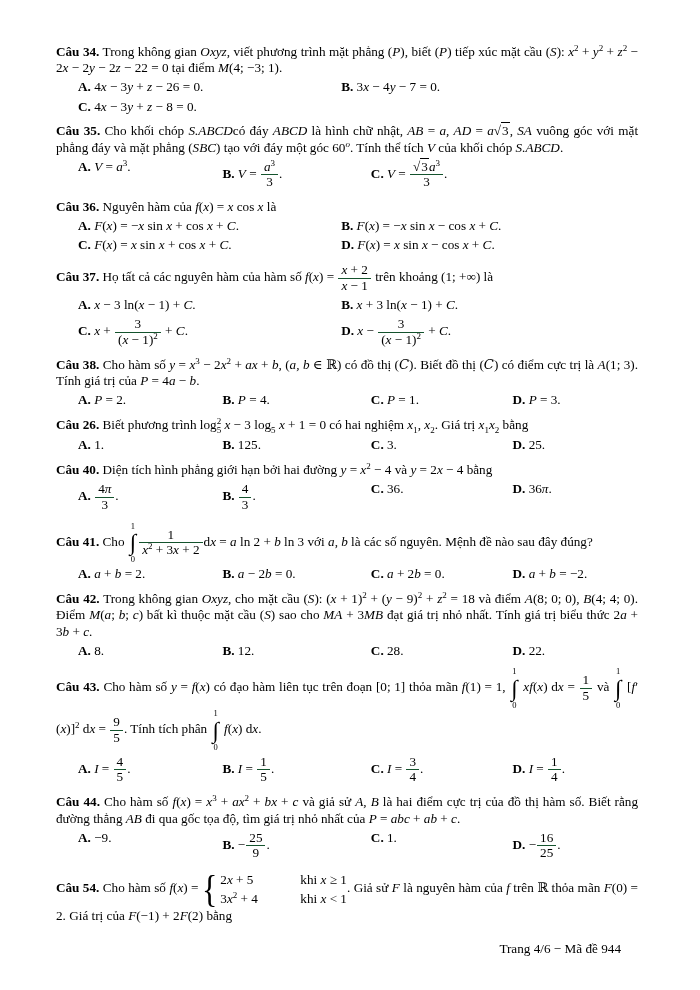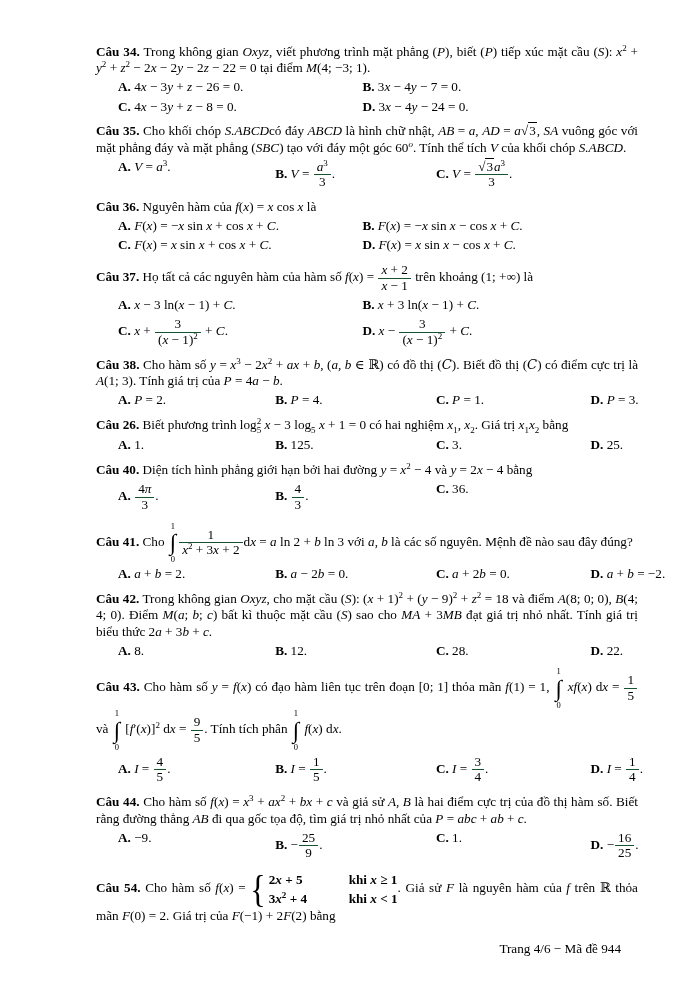--- a/index.html
+++ b/index.html
@@ -1,62 +1,61 @@
 <!DOCTYPE html>
 <html><head>
 <meta charset="utf-8">
 <style>
   html,body{margin:0;padding:0;background:#ffffff;}
   .page{
     position:relative; width:700px; height:990px; overflow:hidden;
     background:#ffffff; color:#000;
     font-family:"Liberation Serif","DejaVu Serif",serif;
     font-size:13.2px; line-height:1.24; box-sizing:border-box;
-    padding:44px 62px 0 96px;
+    padding:44px 62px 0 56px;
   }
   .question{margin:0 0 7px 0;}
   .stem{margin:0; text-align:justify;}
   .qlabel{font-weight:bold;}
   .opts{display:grid; margin-top:1px; padding-left:22px;}
   .cols2{grid-template-columns:47% 53%;}
-  .cols4{grid-template-columns:25.8% 26.5% 25.3% 22.4%;gap:23px;}
+  .cols4{grid-template-columns:25.8% 26.5% 25.3% 22.4%;}
   .opt{padding:1.5px 0; white-space:nowrap;}
   .opt b{font-weight:bold;}
   i{font-style:italic;}
   sup{font-size:9px; line-height:0;}
   sub{font-size:9px; line-height:0;}
   .frac{display:inline-block; vertical-align:middle; text-align:center; line-height:1.1; margin:1px 1px;}
   .frac .n{display:block; border-bottom:1px solid #14532d; padding:0 3px;}
   .frac .d{display:block; padding:0 3px;}
   .int{display:inline-block; vertical-align:middle; text-align:center; line-height:1; margin:0 2px;}
   .int .l{display:block; font-size:8.5px; line-height:1;}
   .int .s{display:block; font-size:23px; line-height:1; padding:1px 0;}
   .sqrt{white-space:nowrap;}
   .sqrt .ovl{border-top:1px solid #000; padding:0 1px;}
   .stk{display:inline-block; vertical-align:-0.45em; line-height:1; text-align:left; font-size:9px;}
   .stk span{display:block;}
   .scr{font-family:"DejaVu Serif",serif; font-style:italic;}
   .cases{display:inline-flex; align-items:center; vertical-align:middle;}
   .cases .brace{font-size:32px; line-height:1; transform:scaleY(1.2); margin-right:3px; font-weight:400;}
-  .crows > span{display:block; line-height:1.45;font-weight:bold;}
+  .crows > span{display:block; line-height:1.45;}
   .cc{display:inline-block; min-width:80px;}
   .footer{position:absolute; right:79px; top:941px; font-size:13.2px;}
 </style>
 </head>
 <body>
 
 <div class="page">
   <main>
   <section class="question">
     <p class="stem"><b class="qlabel">Câu 34.</b> <span class="stem-text">Trong không gian <i>Oxyz</i>, viết phương trình mặt phẳng (<i>P</i>), biết (<i>P</i>) tiếp xúc mặt cầu (<i>S</i>): <i>x</i><sup>2</sup> + <i>y</i><sup>2</sup> + <i>z</i><sup>2</sup> − 2<i>x</i> − 2<i>y</i> − 2<i>z</i> − 22 = 0 tại điểm <i>M</i>(4; −3; 1).</span></p>
     <div class="opts cols2">
           <div class="opt"><b>A.</b> 4<i>x</i> − 3<i>y</i> + <i>z</i> − 26 = 0.</div>
           <div class="opt"><b>B.</b> 3<i>x</i> − 4<i>y</i> − 7 = 0.</div>
           <div class="opt"><b>C.</b> 4<i>x</i> − 3<i>y</i> + <i>z</i> − 8 = 0.</div>
-          <div class="opt"><b>D.</b> 3<i>x</i> − 4<i>y</i> − 24 = 0.</div>
         </div>
   </section>
 
   <section class="question">
     <p class="stem"><b class="qlabel">Câu 35.</b> <span class="stem-text">Cho khối chóp <i>S.ABCD</i>có đáy <i>ABCD</i> là hình chữ nhật, <i>AB</i> = <i>a</i>, <i>AD</i> = <i>a</i><span class="sqrt">√<span class="ovl">3</span></span>, <i>SA</i> vuông góc với mặt phẳng đáy và mặt phẳng (<i>SBC</i>) tạo với đáy một góc 60<sup><i>o</i></sup>. Tính thể tích <i>V</i> của khối chóp <i>S.ABCD</i>.</span></p>
     <div class="opts cols4">
           <div class="opt"><b>A.</b> <i>V</i> = <i>a</i><sup>3</sup>.</div>
           <div class="opt"><b>B.</b> <i>V</i> = <span class="frac"><span class="n"><i>a</i><sup>3</sup></span><span class="d">3</span></span>.</div>
           <div class="opt"><b>C.</b> <i>V</i> = <span class="frac"><span class="n"><span class="sqrt">√<span class="ovl">3</span></span><i>a</i><sup>3</sup></span><span class="d">3</span></span>.</div>
         </div>
@@ -101,20 +100,21 @@
           <div class="opt"><b>D.</b> 25.</div>
         </div>
   </section>
 
   <section class="question">
     <p class="stem"><b class="qlabel">Câu 40.</b> <span class="stem-text">Diện tích hình phẳng giới hạn bởi hai đường <i>y</i> = <i>x</i><sup>2</sup> − 4 và <i>y</i> = 2<i>x</i> − 4 bằng</span></p>
     <div class="opts cols4">
           <div class="opt"><b>A.</b> <span class="frac"><span class="n">4<i>π</i></span><span class="d">3</span></span>.</div>
           <div class="opt"><b>B.</b> <span class="frac"><span class="n">4</span><span class="d">3</span></span>.</div>
           <div class="opt"><b>C.</b> 36.</div>
+          <div class="opt"><b>D.</b> 36<i>π</i>.</div>
         </div>
   </section>
 
   <section class="question">
     <p class="stem"><b class="qlabel">Câu 41.</b> <span class="stem-text">Cho <span class="int"><span class="l">1</span><span class="s">∫</span><span class="l">0</span></span><span class="frac"><span class="n">1</span><span class="d"><i>x</i><sup>2</sup> + 3<i>x</i> + 2</span></span>d<i>x</i> = <i>a</i> ln 2 + <i>b</i> ln 3 với <i>a</i>, <i>b</i> là các số nguyên. Mệnh đề nào sau đây đúng?</span></p>
     <div class="opts cols4">
           <div class="opt"><b>A.</b> <i>a</i> + <i>b</i> = 2.</div>
           <div class="opt"><b>B.</b> <i>a</i> − 2<i>b</i> = 0.</div>
           <div class="opt"><b>C.</b> <i>a</i> + 2<i>b</i> = 0.</div>
           <div class="opt"><b>D.</b> <i>a</i> + <i>b</i> = −2.</div>

